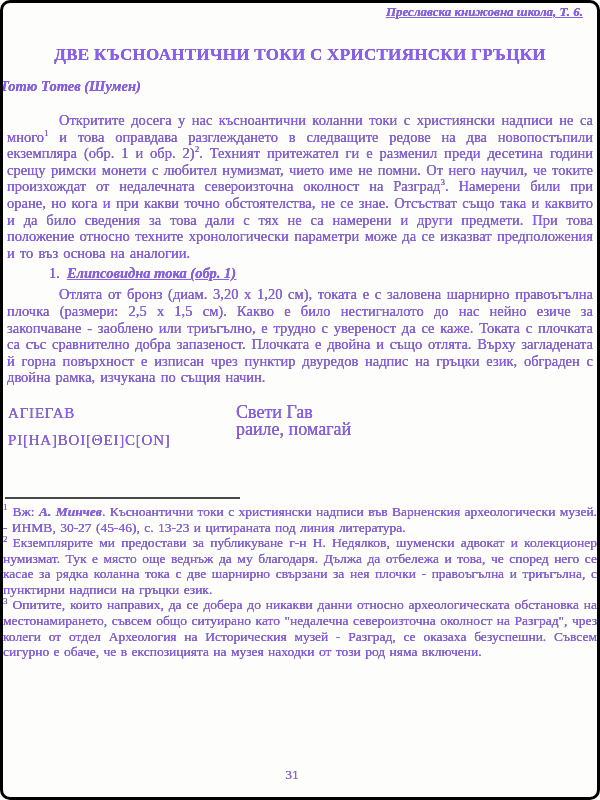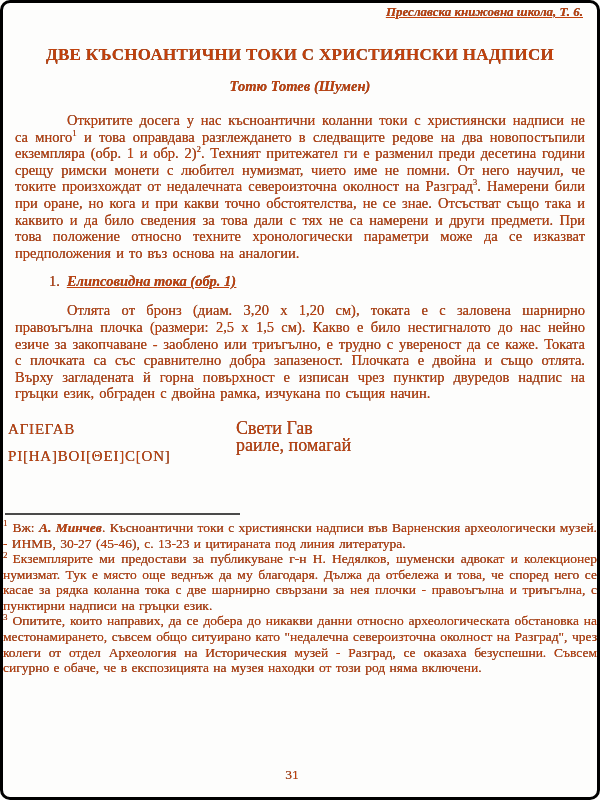--- a/index.html
+++ b/index.html
@@ -1,41 +1,41 @@
 <!DOCTYPE html>
 <html><head>
 <meta charset="utf-8">
 <style>
   html,body { margin:0; padding:0; background:#e8e8e8; }
   .page {
     position:relative; width:600px; height:800px; margin:0 auto;
     background:#fdfdfc; overflow:hidden; box-sizing:border-box;
     font-family:"Liberation Serif","DejaVu Serif",serif;
-    color:#c2410c;
+    color:#8b5cf6;
     text-shadow:0 0 0.45px rgba(10,10,10,0.75);
   }
   .frame {
     position:absolute; inset:0; border:3px solid #000; border-radius:10px;
     pointer-events:none; z-index:9;
   }
   .running-header {
     text-align:right; font-weight:bold; font-style:italic;
     text-decoration:underline; font-size:13px; padding:4px 17px 0 0;
   }
   .title {
     margin:25px 8px 0; text-align:center; font-weight:bold;
     font-size:17px; line-height:19px; letter-spacing:0.3px;
   }
   .author {
-    margin-top:14px; text-align:center; font-weight:bold; font-style:italic;
+    margin-top:14px; font-weight:bold; font-style:italic;
     font-size:14.5px;
   }
   .content { padding:0 3px; }
   p.body-par {
-    margin:12px; text-align:justify; font-size:14.5px; line-height:16.6px;
+    margin:4px; text-align:justify; font-size:14.5px; line-height:16.6px;
     text-indent:52px; word-spacing:1.5px;
   }
   p.first-par { margin-top:17px; }
   sup.fnref { font-size:9px; line-height:0; vertical-align:super; }
   .section-heading {
     margin:0; font-size:14.5px; line-height:17px; text-indent:46px;
   }
   .section-heading .num { padding-right:7px; }
   .section-heading .ht {
     font-weight:bold; font-style:italic; text-decoration:underline;
@@ -71,21 +71,21 @@
 </style>
 </head>
 <body>
 
 <div class="page">
   <div class="frame"></div>
 
   <div class="running-header">Преславска книжовна школа, Т. 6.</div>
 
   <div class="title">
-    <span>ДВЕ КЪСНОАНТИЧНИ ТОКИ С ХРИСТИЯНСКИ НАДПИСИ</span><br>
+    <span>ДВЕ КЪСНОАНТИЧНИ ТОКИ С ХРИСТИЯНСКИ ГРЪЦКИ</span><br>
   </div>
 
   <div class="author">Тотю Тотев (Шумен)</div>
 
   <div class="content">
     <p class="body-par first-par"><span>Откритите досега у нас късноантични коланни токи с християнски надписи не са много</span><sup class="fnref">1</sup><span> и това оправдава разглеждането в следващите редове на два новопостъпили екземпляра (обр. 1 и обр. 2)</span><sup class="fnref">2</sup><span>. Техният притежател ги е разменил преди десетина години срещу римски монети с любител нумизмат, чието име не помни. От него научил, че токите произхождат от недалечната североизточна околност на Разград</span><sup class="fnref">3</sup><span>. Намерени били при оране, но кога и при какви точно обстоятелства, не се знае. Отсъстват също така и каквито и да било сведения за това дали с тях не са намерени и други предмети. При това положение относно техните хронологически параметри може да се изказват предположения и то въз основа на аналогии.</span></p>
 
     <p class="section-heading"><span class="num">1.</span><span class="ht">Елипсовидна тока (обр. 1)</span></p>
 
     <p class="body-par">Отлята от бронз (диам. 3,20 х 1,20 см), токата е с заловена шарнирно правоъгълна плочка (размери: 2,5 х 1,5 см). Какво е било нестигналото до нас нейно езиче за закопчаване - заоблено или триъгълно, е трудно с увереност да се каже. Токата с плочката са със сравнително добра запазеност. Плочката е двойна и също отлята. Върху загладената й горна повърхност е изписан чрез пунктир двуредов надпис на гръцки език, обграден с двойна рамка, изчукана по същия начин.</p>

